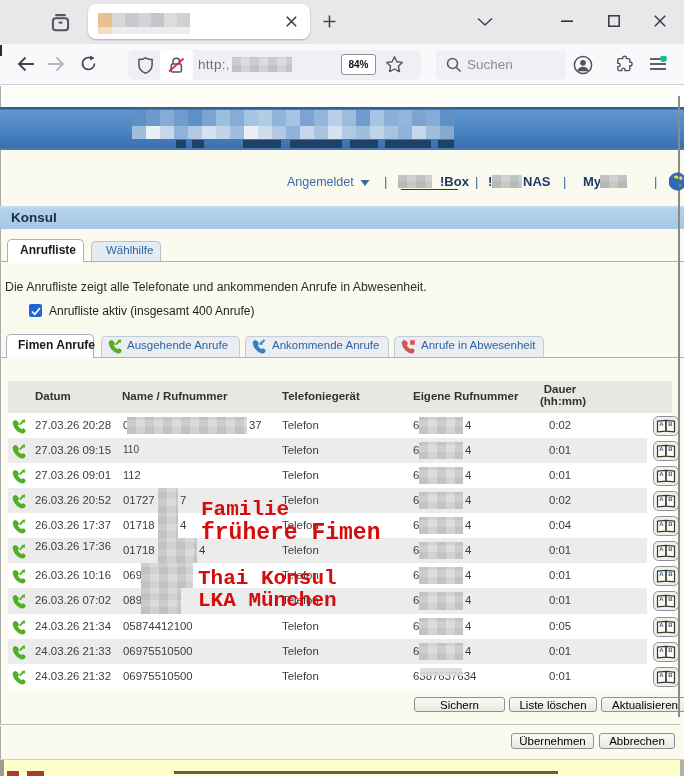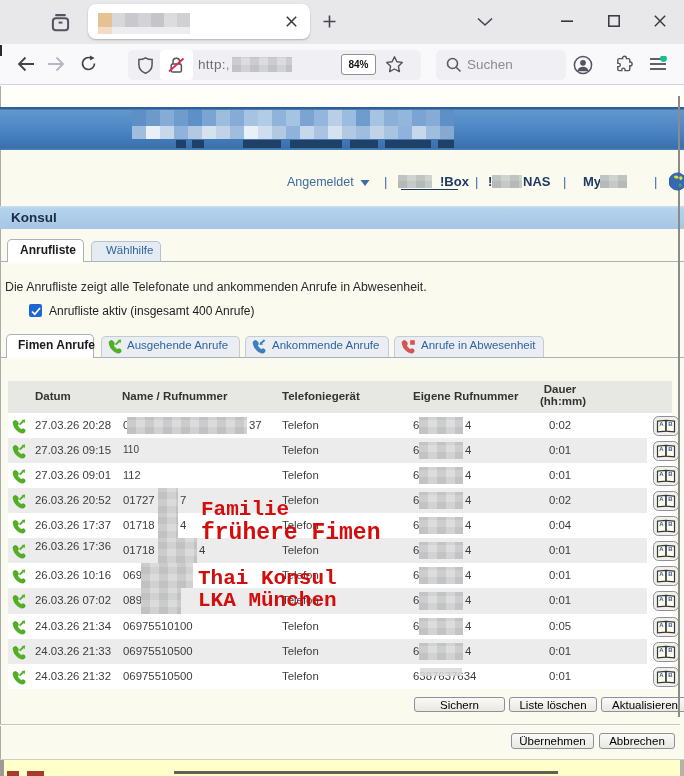--- a/index.html
+++ b/index.html
@@ -371,21 +371,21 @@
     <path d="M21.5 5.2 L13.2 4.5 L13.2 15.2 L21.5 15.8 Z" fill="#fdfdef" stroke="#383838" stroke-width="1.2"></path>
     <text x="8.4" y="9.6" font-size="6" font-weight="bold" fill="#3a5c9e" text-anchor="middle" font-family="Liberation Sans">A</text>
     <text x="17.4" y="9.6" font-size="6" font-weight="bold" fill="#3a5c9e" text-anchor="middle" font-family="Liberation Sans">B</text>
   </svg>
 <svg style="position:absolute;left:11px;top:620px" width="16" height="15" viewBox="0 0 16 15">
     <path d="M2.2 4.6 C1.6 2.6 3.4 1.0 5.2 1.8 C6.6 2.4 7.5 3.8 7.3 5.3 L6.6 6.4 C7.4 8.4 8.7 9.7 10.7 10.4 L11.8 9.8 C13.3 9.7 14.5 10.8 14.0 12.4 C13.4 14.2 11.2 14.5 9.2 13.6 C5.8 12.1 3.1 9.2 2.2 4.6 Z" fill="#4fb31e" stroke="#3b8c12" stroke-width="0.6"></path>
     <path d="M8.6 5.6 L12.2 2.2" stroke="#4fb31e" stroke-width="1.9" fill="none"></path>
     <path d="M10.6 1.0 L14.2 0.6 L13.6 4.2 Z" fill="#4fb31e"></path>
   </svg>
 <div class="ab" style="left:35px;top:620px;font-size:11.4px;color:#3d3d3d;">24.03.26 21:34</div>
-<div class="ab" style="left:123px;top:620px;font-size:11.4px;color:#3d3d3d;">06975510100</div>
+<div class="ab" style="left:123px;top:620px;font-size:11.4px;color:#3d3d3d;">05874412100</div>
 <div class="ab" style="left:282px;top:620px;font-size:11.4px;color:#3d3d3d;">Telefon</div>
 <div class="ab" style="left:413px;top:620px;font-size:11.4px;color:#3d3d3d;">6</div>
 <div class="ab pix" style="left:419px;top:618px;width:44px;height:17px;background-color:#d8d8d8;"></div>
 <div class="ab" style="left:465px;top:620px;font-size:11.4px;color:#3d3d3d;">4</div>
 <div class="ab" style="left:540px;top:620px;width:40px;text-align:center;font-size:11.4px;color:#3d3d3d;">0:05</div>
 <svg style="position:absolute;left:653px;top:617px" width="26" height="20" viewBox="0 0 26 20">
     <rect x="0.5" y="0.5" width="25" height="19" rx="5" fill="#f1f1ec" stroke="#8f8f9b"></rect>
     <path d="M4.5 5.2 L12.8 4.5 L12.8 15.2 L4.5 15.8 Z" fill="#fdfdef" stroke="#383838" stroke-width="1.2"></path>
     <path d="M21.5 5.2 L13.2 4.5 L13.2 15.2 L21.5 15.8 Z" fill="#fdfdef" stroke="#383838" stroke-width="1.2"></path>
     <text x="8.4" y="9.6" font-size="6" font-weight="bold" fill="#3a5c9e" text-anchor="middle" font-family="Liberation Sans">A</text>

